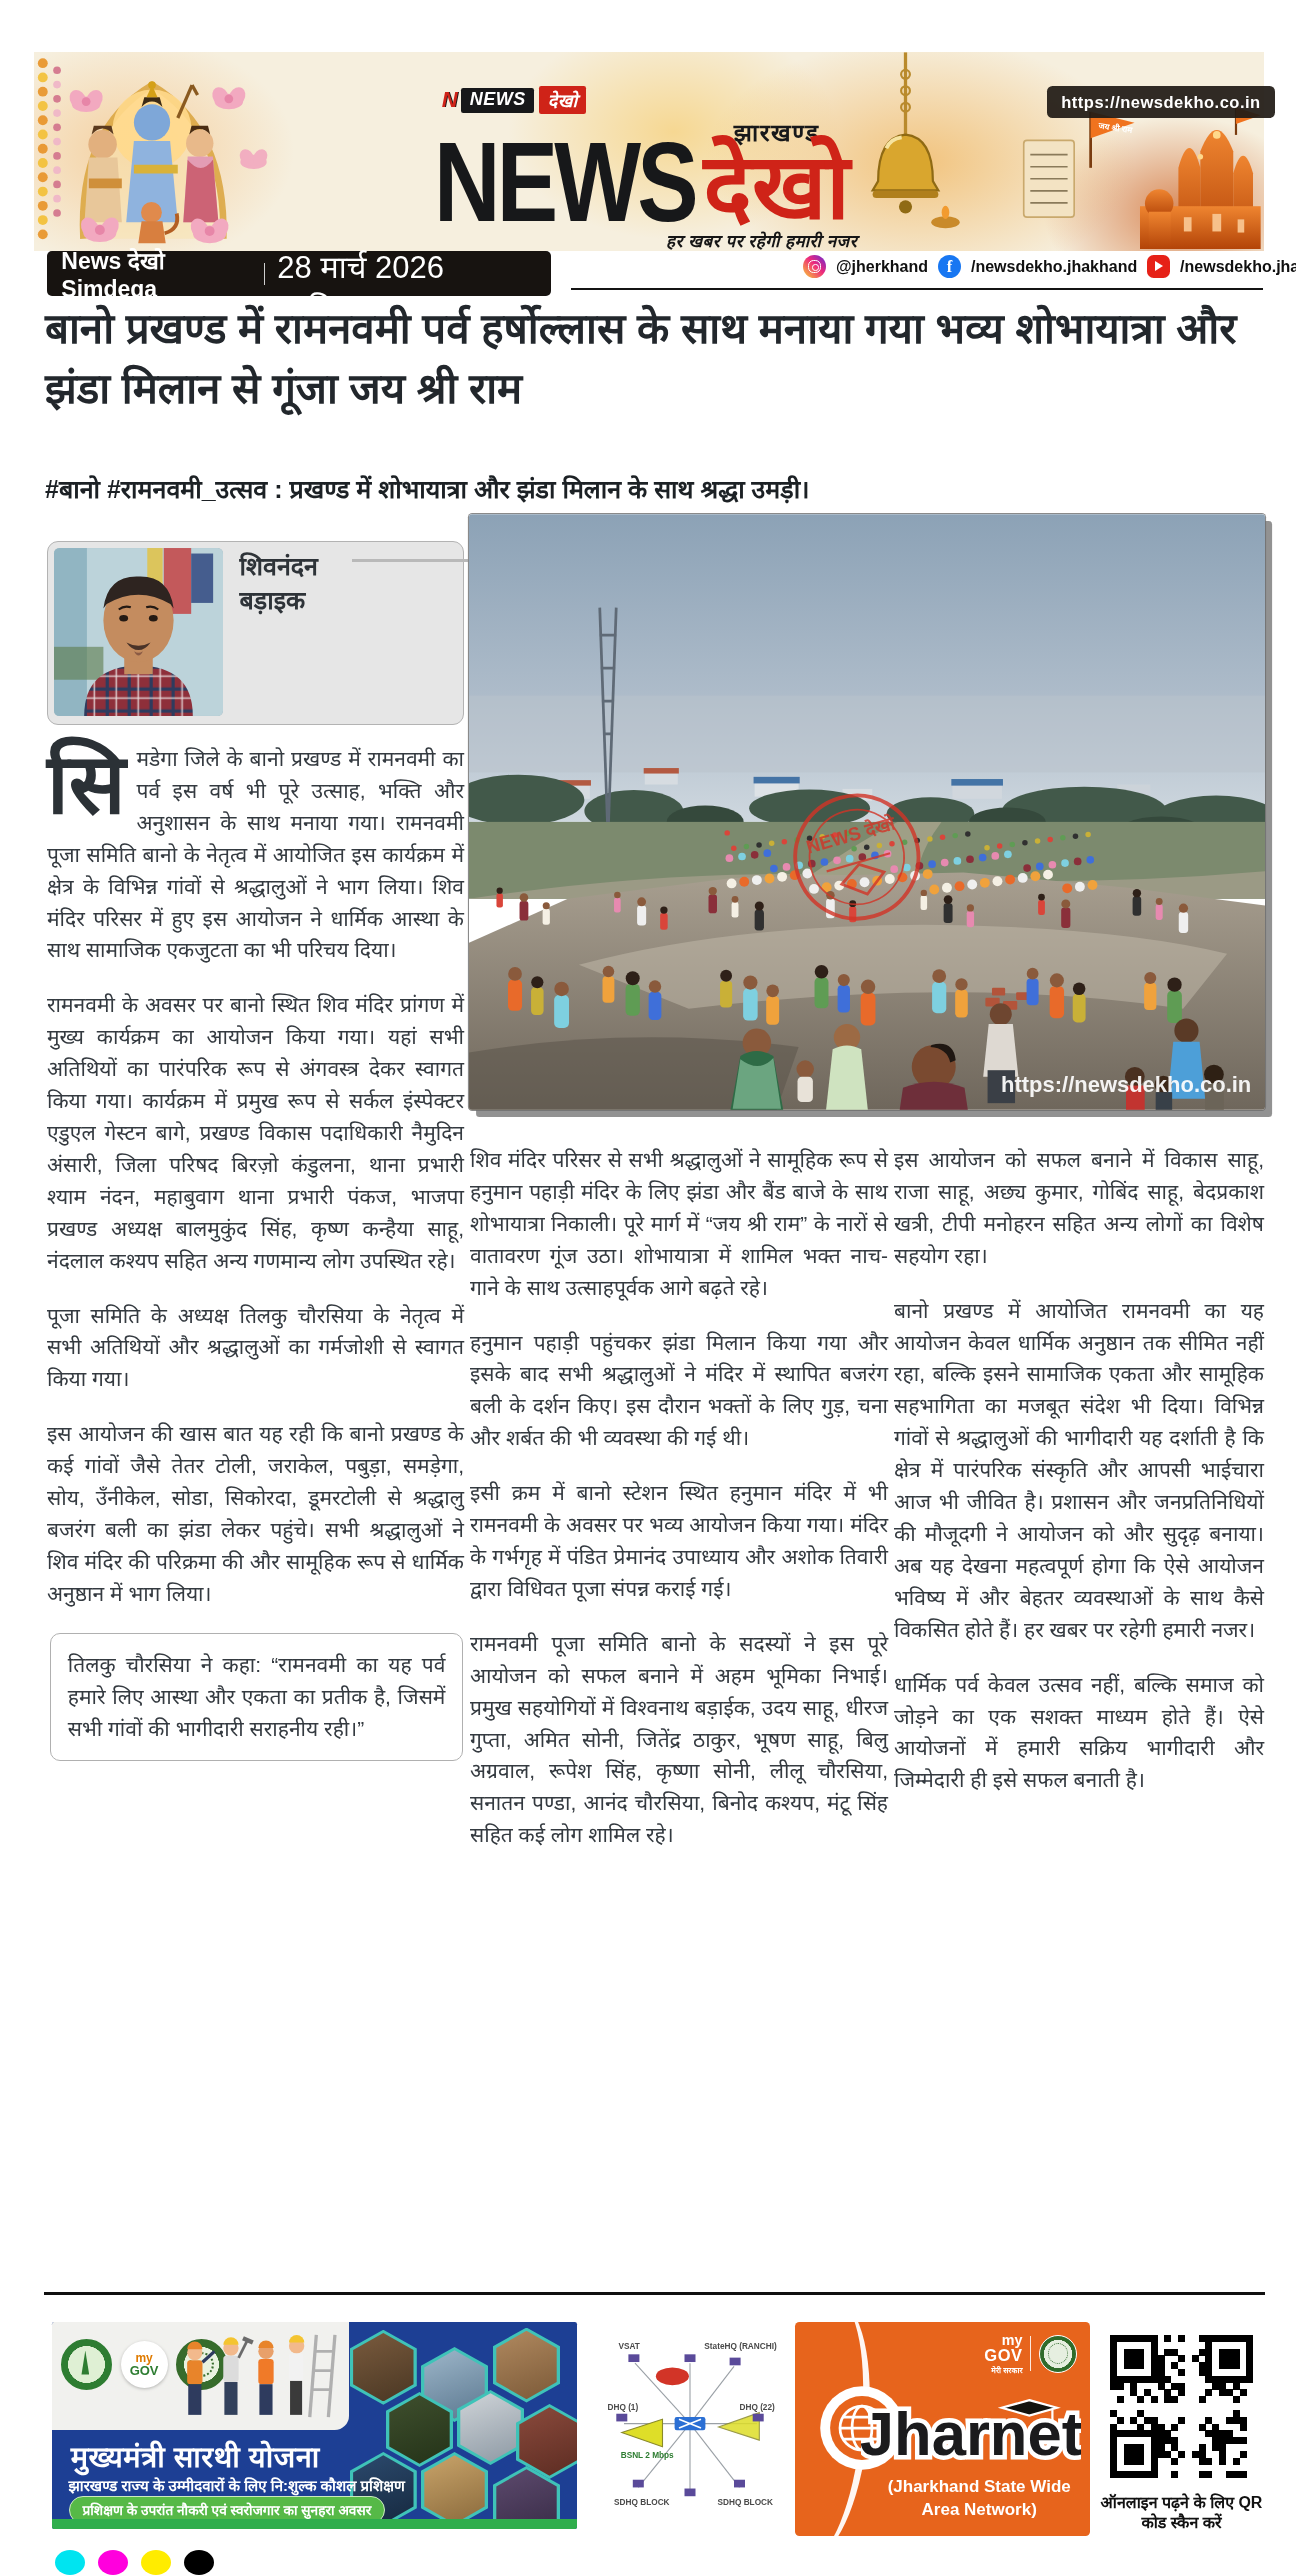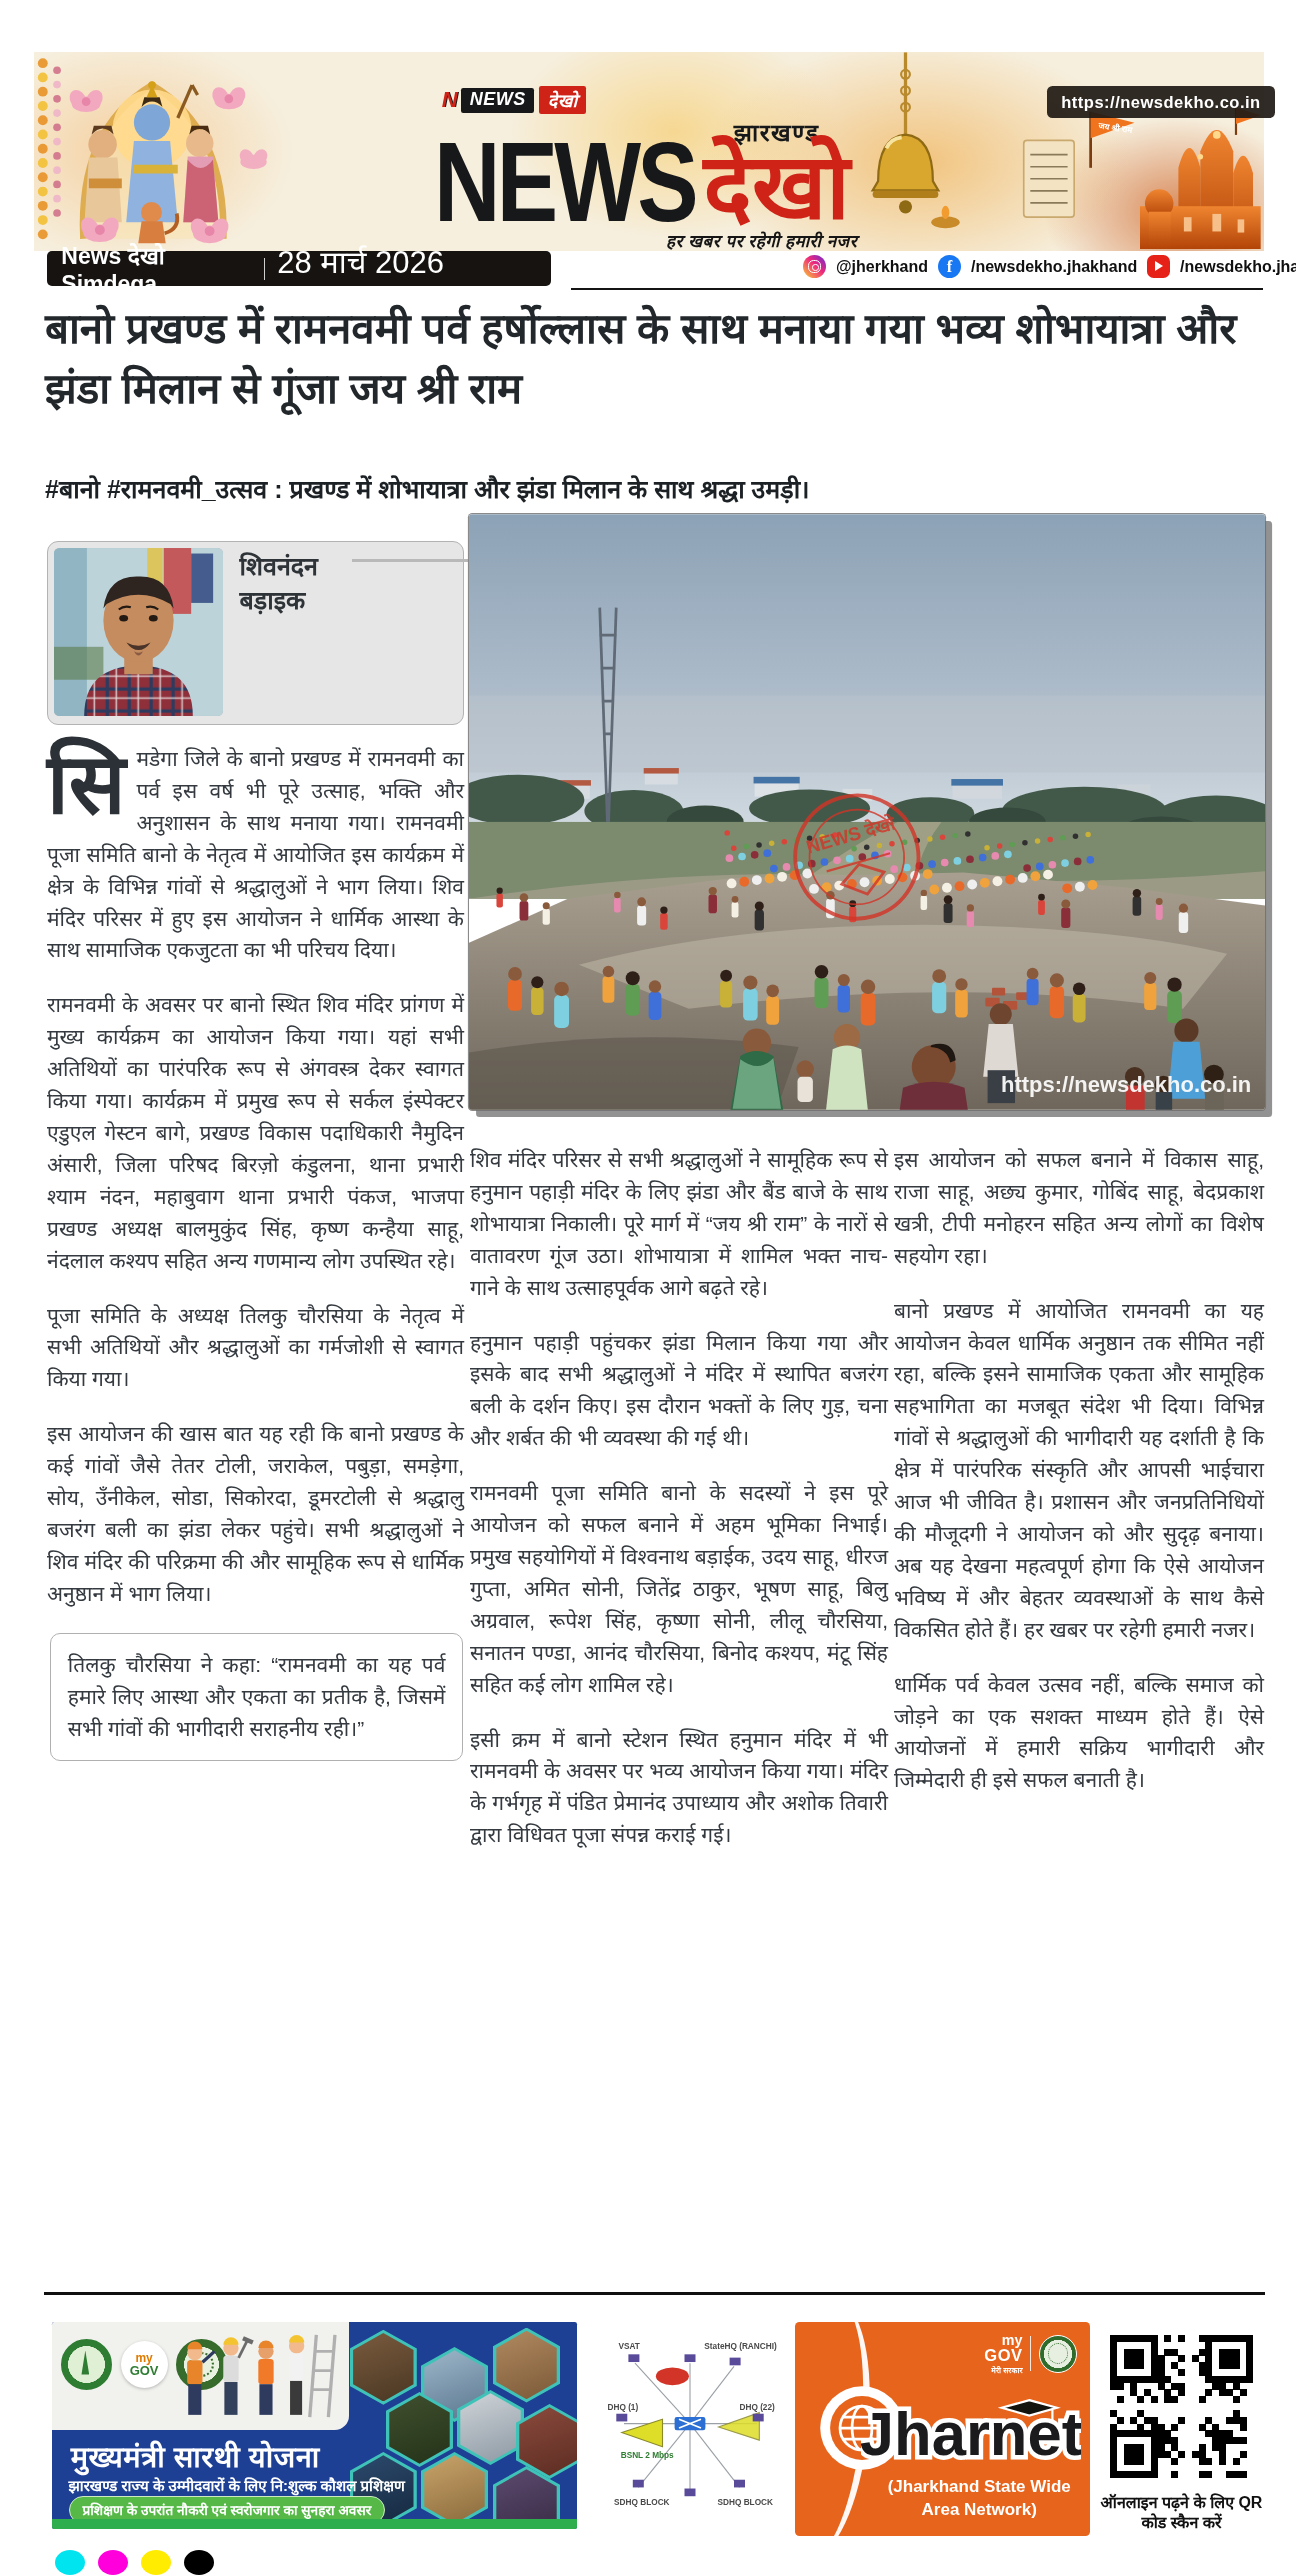--- a/index.html
+++ b/index.html
@@ -30,21 +30,21 @@
   .brand-dekho{font-size:91px;line-height:.92;font-weight:800;color:#cf2318;}
   .brand-tagline{position:absolute;left:632px;top:177px;font-size:17px;font-weight:800;
                  font-style:italic;color:#161616;letter-spacing:0.5px;}
   .bell-wrap{position:absolute;left:814px;top:0;}
   .temple-wrap{position:absolute;right:3.3px;bottom:0;}
 
   .url-chip{position:absolute;right:22px;top:86px;background:rgba(32,27,22,.93);color:#fff;
             font-size:16.5px;font-weight:600;padding:6.6px 14.3px;border-radius:5.5px;letter-spacing:0.5px;}
 
   
-  .date-bar{position:absolute;left:47px;top:251px;width:504px;height:35px;background:#171310;
+  .date-bar{position:absolute;left:47px;top:251px;width:504px;height:45px;background:#171310;
             color:#fff;border-radius:5px;display:flex;align-items:center;padding:0 14.3px;box-sizing:border-box;}
   .date-bar .t1{font-size:23px;font-weight:700;}
   .date-bar .sep{width:1.6px;height:22px;background:#cfcfcf;margin:0 12px;}
   .date-bar .t2{font-size:31px;font-weight:500;margin-top:27px;}
   .social{position:absolute;left:803px;top:255px;display:flex;align-items:center;gap:5.5px;}
   .social .item{display:flex;align-items:center;gap:10px;margin-right:4.4px;}
   .social .handle{font-size:16px;font-weight:700;color:#101010;}
   .icon{width:23px;height:23px;border-radius:50%;position:relative;flex:0 0 auto;}
   .icon.ig{background:linear-gradient(45deg,#f9ce34,#ee2a7b 55%,#6228d7);}
   .icon.ig::before{content:"";position:absolute;inset:5px;border:1.6px solid #fff;border-radius:5.5px;}
@@ -723,22 +723,22 @@
     <p><span class="dropcap">सि</span><span>मडेगा जिले के बानो प्रखण्ड में रामनवमी का पर्व इस वर्ष भी पूरे उत्साह, भक्ति और अनुशासन के साथ मनाया गया। रामनवमी पूजा समिति बानो के नेतृत्व में आयोजित इस कार्यक्रम में क्षेत्र के विभिन्न गांवों से श्रद्धालुओं ने भाग लिया। शिव मंदिर परिसर में हुए इस आयोजन ने धार्मिक आस्था के साथ सामाजिक एकजुटता का भी परिचय दिया।</span></p>
     <p>रामनवमी के अवसर पर बानो स्थित शिव मंदिर प्रांगण में मुख्य कार्यक्रम का आयोजन किया गया। यहां सभी अतिथियों का पारंपरिक रूप से अंगवस्त्र देकर स्वागत किया गया। कार्यक्रम में प्रमुख रूप से सर्कल इंस्पेक्टर एडुएल गेस्टन बागे, प्रखण्ड विकास पदाधिकारी नैमुदिन अंसारी, जिला परिषद बिरज़ो कंडुलना, थाना प्रभारी श्याम नंदन, महाबुवाग थाना प्रभारी पंकज, भाजपा प्रखण्ड अध्यक्ष बालमुकुंद सिंह, कृष्ण कन्हैया साहू, नंदलाल कश्यप सहित अन्य गणमान्य लोग उपस्थित रहे।</p>
     <p>पूजा समिति के अध्यक्ष तिलकु चौरसिया के नेतृत्व में सभी अतिथियों और श्रद्धालुओं का गर्मजोशी से स्वागत किया गया।</p>
     <p>इस आयोजन की खास बात यह रही कि बानो प्रखण्ड के कई गांवों जैसे तेतर टोली, जराकेल, पबुड़ा, समड़ेगा, सोय, उँनीकेल, सोडा, सिकोरदा, डूमरटोली से श्रद्धालु बजरंग बली का झंडा लेकर पहुंचे। सभी श्रद्धालुओं ने शिव मंदिर की परिक्रमा की और सामूहिक रूप से धार्मिक अनुष्ठान में भाग लिया।</p>
     <div class="quote-box">तिलकु चौरसिया ने कहा: “रामनवमी का यह पर्व हमारे लिए आस्था और एकता का प्रतीक है, जिसमें सभी गांवों की भागीदारी सराहनीय रही।”</div>
   </div>
 
   <div class="col" id="col2">
     <p>शिव मंदिर परिसर से सभी श्रद्धालुओं ने सामूहिक रूप से हनुमान पहाड़ी मंदिर के लिए झंडा और बैंड बाजे के साथ शोभायात्रा निकाली। पूरे मार्ग में “जय श्री राम” के नारों से वातावरण गूंज उठा। शोभायात्रा में शामिल भक्त नाच-गाने के साथ उत्साहपूर्वक आगे बढ़ते रहे।</p>
     <p>हनुमान पहाड़ी पहुंचकर झंडा मिलान किया गया और इसके बाद सभी श्रद्धालुओं ने मंदिर में स्थापित बजरंग बली के दर्शन किए। इस दौरान भक्तों के लिए गुड़, चना और शर्बत की भी व्यवस्था की गई थी।</p>
+    <p>इसी क्रम में बानो स्टेशन स्थित हनुमान मंदिर में भी रामनवमी के अवसर पर भव्य आयोजन किया गया। मंदिर के गर्भगृह में पंडित प्रेमानंद उपाध्याय और अशोक तिवारी द्वारा विधिवत पूजा संपन्न कराई गई।</p>
     <p>रामनवमी पूजा समिति बानो के सदस्यों ने इस पूरे आयोजन को सफल बनाने में अहम भूमिका निभाई। प्रमुख सहयोगियों में विश्वनाथ बड़ाईक, उदय साहू, धीरज गुप्ता, अमित सोनी, जितेंद्र ठाकुर, भूषण साहू, बिलु अग्रवाल, रूपेश सिंह, कृष्णा सोनी, लीलू चौरसिया, सनातन पण्डा, आनंद चौरसिया, बिनोद कश्यप, मंटू सिंह सहित कई लोग शामिल रहे।</p>
-    <p>इसी क्रम में बानो स्टेशन स्थित हनुमान मंदिर में भी रामनवमी के अवसर पर भव्य आयोजन किया गया। मंदिर के गर्भगृह में पंडित प्रेमानंद उपाध्याय और अशोक तिवारी द्वारा विधिवत पूजा संपन्न कराई गई।</p>
   </div>
 
   <div class="col" id="col3">
     <p>इस आयोजन को सफल बनाने में विकास साहू, राजा साहू, अछ्य कुमार, गोबिंद साहू, बेदप्रकाश खत्री, टीपी मनोहरन सहित अन्य लोगों का विशेष सहयोग रहा।</p>
     <p>बानो प्रखण्ड में आयोजित रामनवमी का यह आयोजन केवल धार्मिक अनुष्ठान तक सीमित नहीं रहा, बल्कि इसने सामाजिक एकता और सामूहिक सहभागिता का मजबूत संदेश भी दिया। विभिन्न गांवों से श्रद्धालुओं की भागीदारी यह दर्शाती है कि क्षेत्र में पारंपरिक संस्कृति और आपसी भाईचारा आज भी जीवित है। प्रशासन और जनप्रतिनिधियों की मौजूदगी ने आयोजन को और सुदृढ़ बनाया। अब यह देखना महत्वपूर्ण होगा कि ऐसे आयोजन भविष्य में और बेहतर व्यवस्थाओं के साथ कैसे विकसित होते हैं। हर खबर पर रहेगी हमारी नजर।</p>
     <p>धार्मिक पर्व केवल उत्सव नहीं, बल्कि समाज को जोड़ने का एक सशक्त माध्यम होते हैं। ऐसे आयोजनों में हमारी सक्रिय भागीदारी और जिम्मेदारी ही इसे सफल बनाती है।</p>
   </div>
 
   <div class="ads-rule"></div>
 

